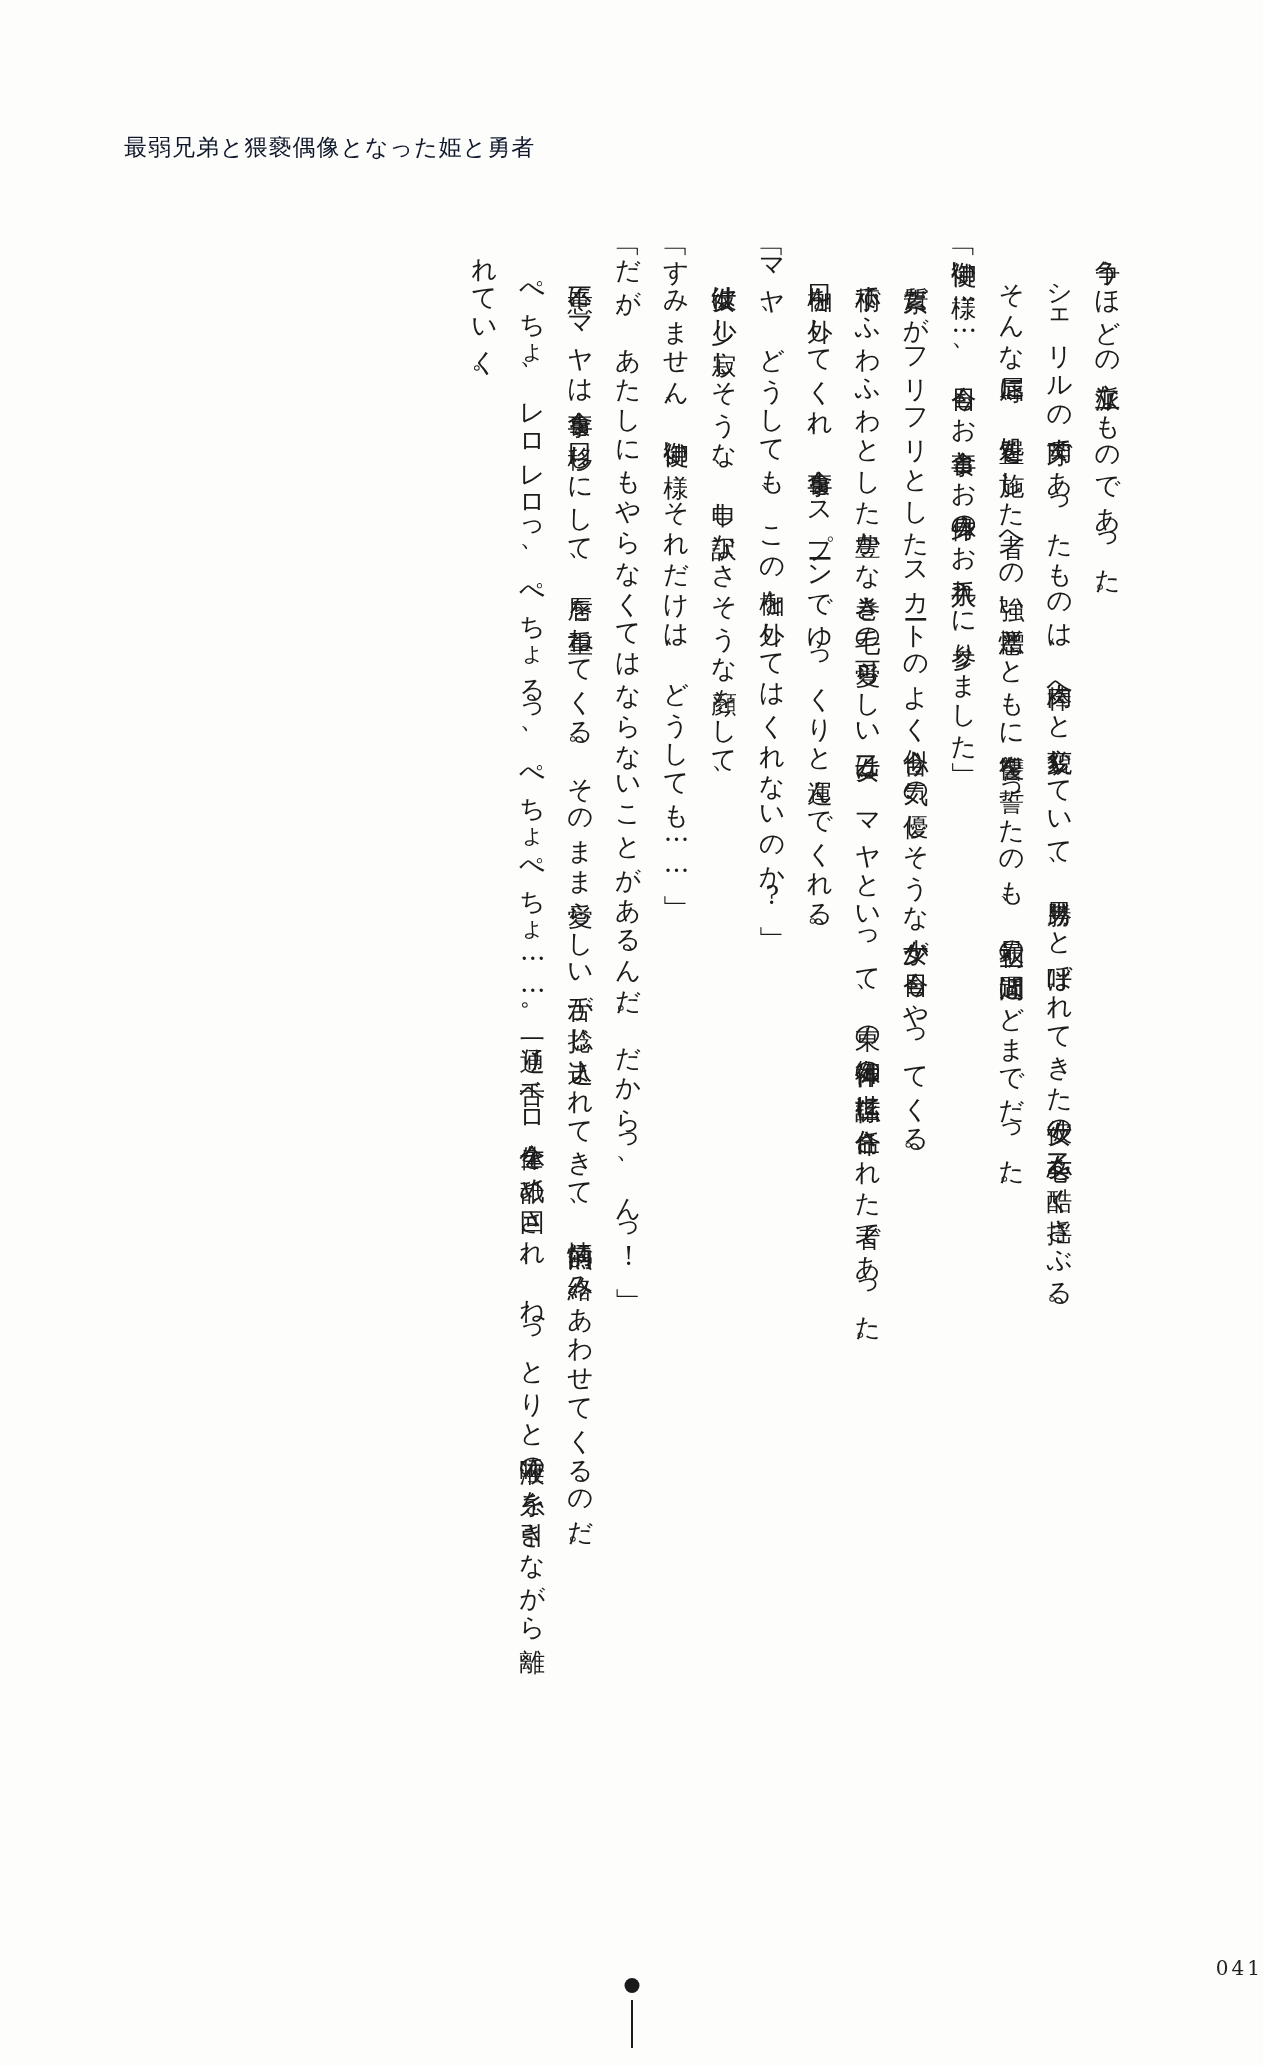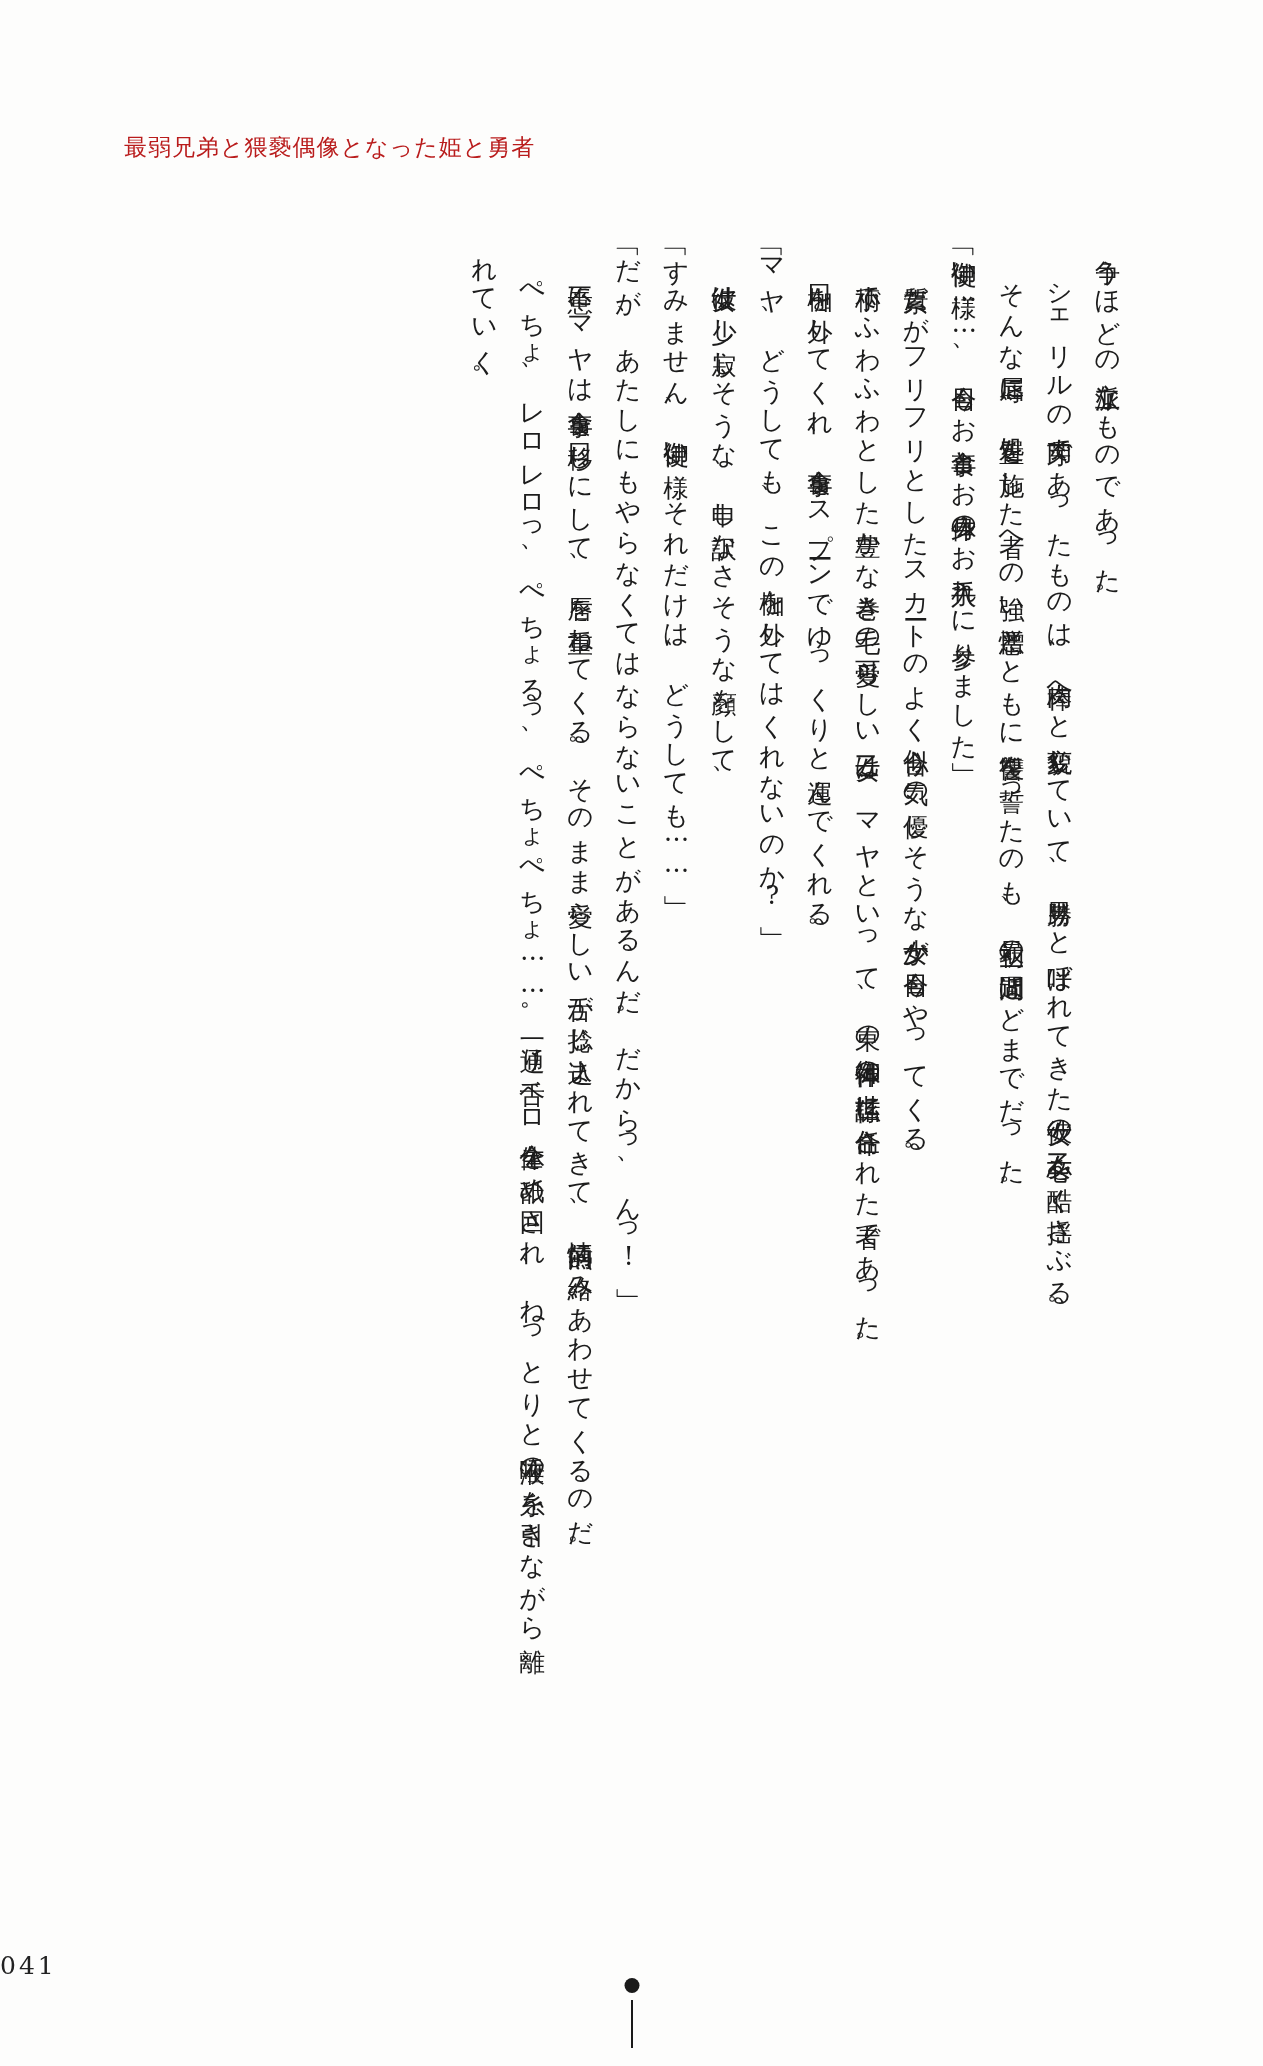--- a/index.html
+++ b/index.html
@@ -22,21 +22,21 @@
     background: #fdfdfc;
   }
 
   
   .running-header {
     position: absolute;
     top: 132px;
     left: 124px;
     font-size: 23px;
     letter-spacing: 1px;
-    color: #b91c1c;
+    color: #0f172a;
     white-space: nowrap;
     font-family: "DejaVu Serif", "Liberation Serif", serif;
   }
 
   
   .text-block {
     position: absolute;
     top: 240px;
     right: 132px;
     height: 1390px;
@@ -58,22 +58,22 @@
   .text-block p.noindent {
     text-indent: 0;
   }
 
   
   .folio {
     position: absolute;
     bottom: 86px;
     left: 0;
     width: 100%;
-    text-align: left;
-    font-size: 25px;
+    text-align: right;
+    font-size: 20px;
     letter-spacing: 3px;
     color: #222;
   }
   .folio-ornament {
     position: absolute;
     bottom: 18px;
     left: 50%;
     transform: translateX(-50%);
     width: 16px;
     height: 70px;

